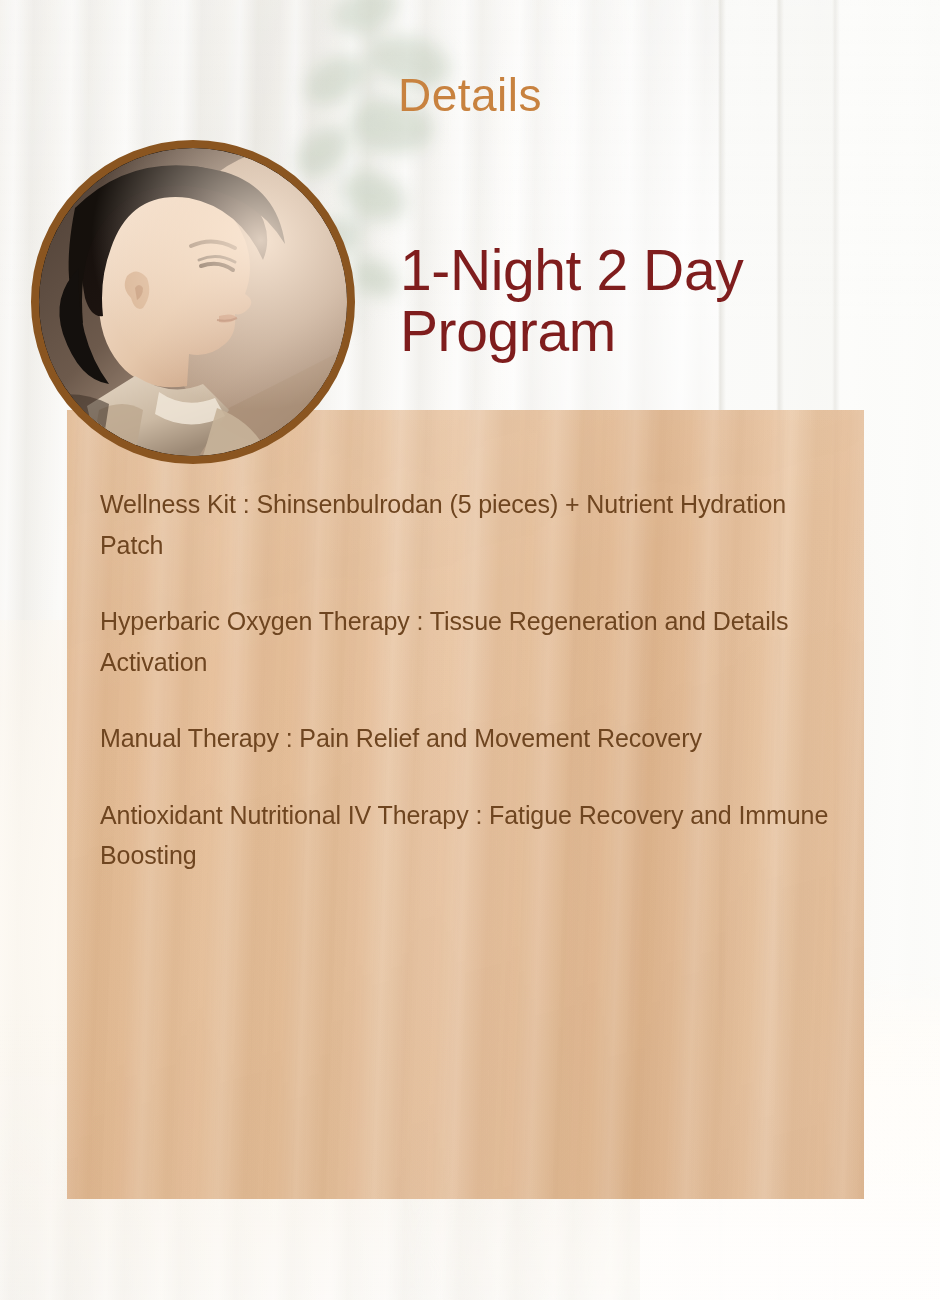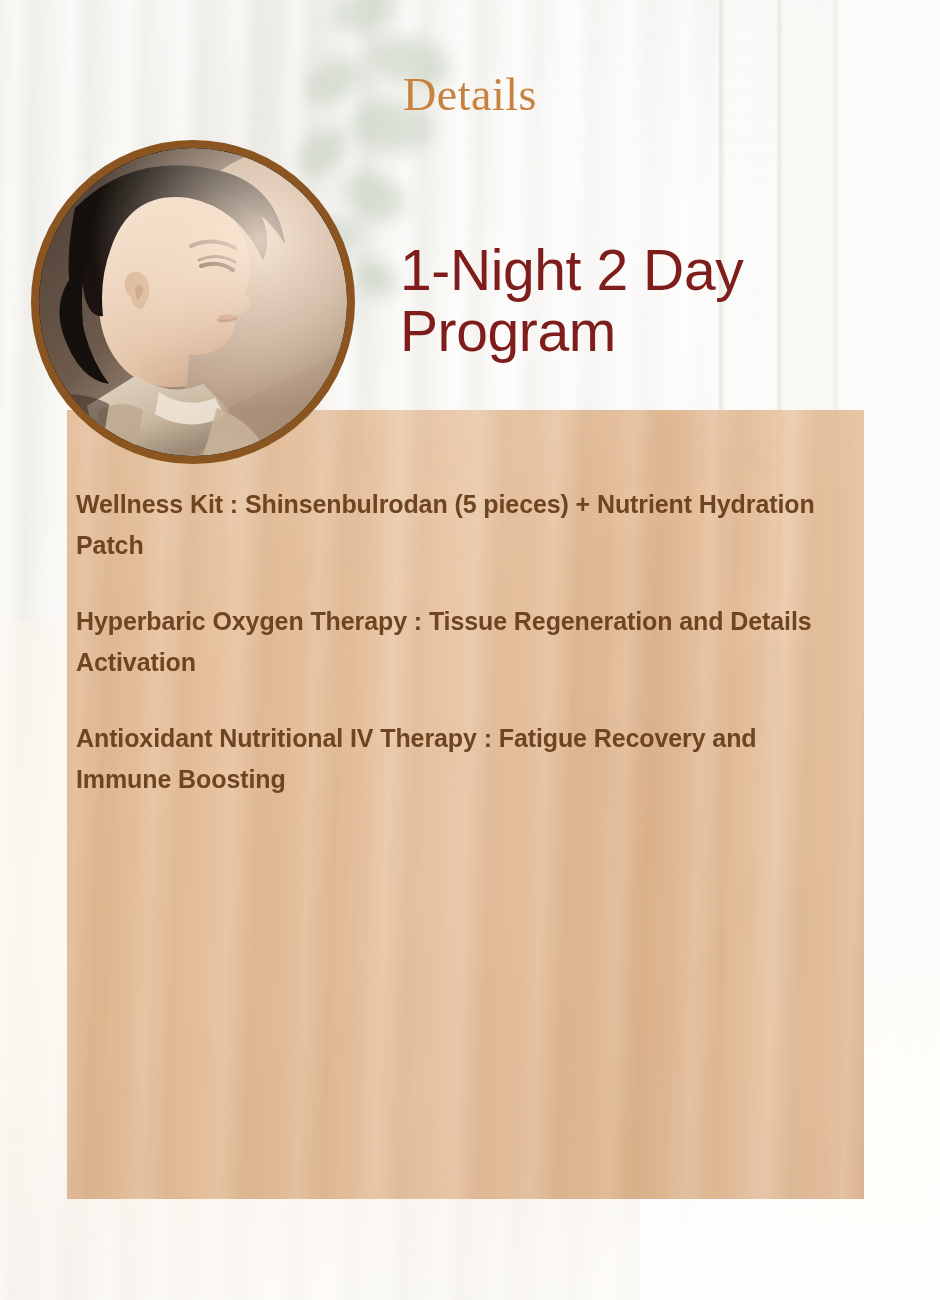--- a/index.html
+++ b/index.html
@@ -142,21 +142,21 @@
       rgba(255,255,255,0.0) 78%,
       rgba(255,255,255,0.28) 100%);
   }
 
   
   .title {
     position: absolute;
     left: 0; right: 0;
     top: 72px;
     text-align: center;
-    font-family: Liberation Serif, serif;
+    font-family: Liberation Sans, sans-serif;
     font-size: 46px;
     line-height: 1;
     letter-spacing: .5px;
     color: #C8823F;
   }
 
   
   .panel {
     position: absolute;
     left: 67px;
@@ -226,24 +226,23 @@
   .photo-inner {
     position: absolute;
     inset: 0;
     border-radius: 50%;
     overflow: hidden;
   }
 
   
   .list {
     position: absolute;
-    left: 76px;
+    left: 100px;
     top: 484px;
     width: 742px;
-    font-weight: bold;
   }
 
   .list-item {
     font-size: 25px;
     line-height: 1.62;
     color: #6E4520;
     margin-bottom: 36px;
     letter-spacing: -0.1px;
   }
 
@@ -377,16 +376,17 @@
         <path d="M0 250 Q40 240 70 256 L62 308 L0 308 Z" fill="#3a2d24" opacity="0.55"></path>
 
         <rect width="308" height="308" fill="url(#hilite)"></rect>
       </svg>
     </div>
   </div>
 
   <div class="list">
     <div class="list-item">Wellness Kit : Shinsenbulrodan (5 pieces) + Nutrient Hydration Patch</div>
     <div class="list-item">Hyperbaric Oxygen Therapy : Tissue Regeneration and Details Activation</div>
+    <div class="list-item">Manual Therapy : Pain Relief and Movement Recovery</div>
     <div class="list-item">Antioxidant Nutritional IV Therapy : Fatigue Recovery and Immune Boosting</div>
   </div>
 
 </div>
 
 </body></html>

